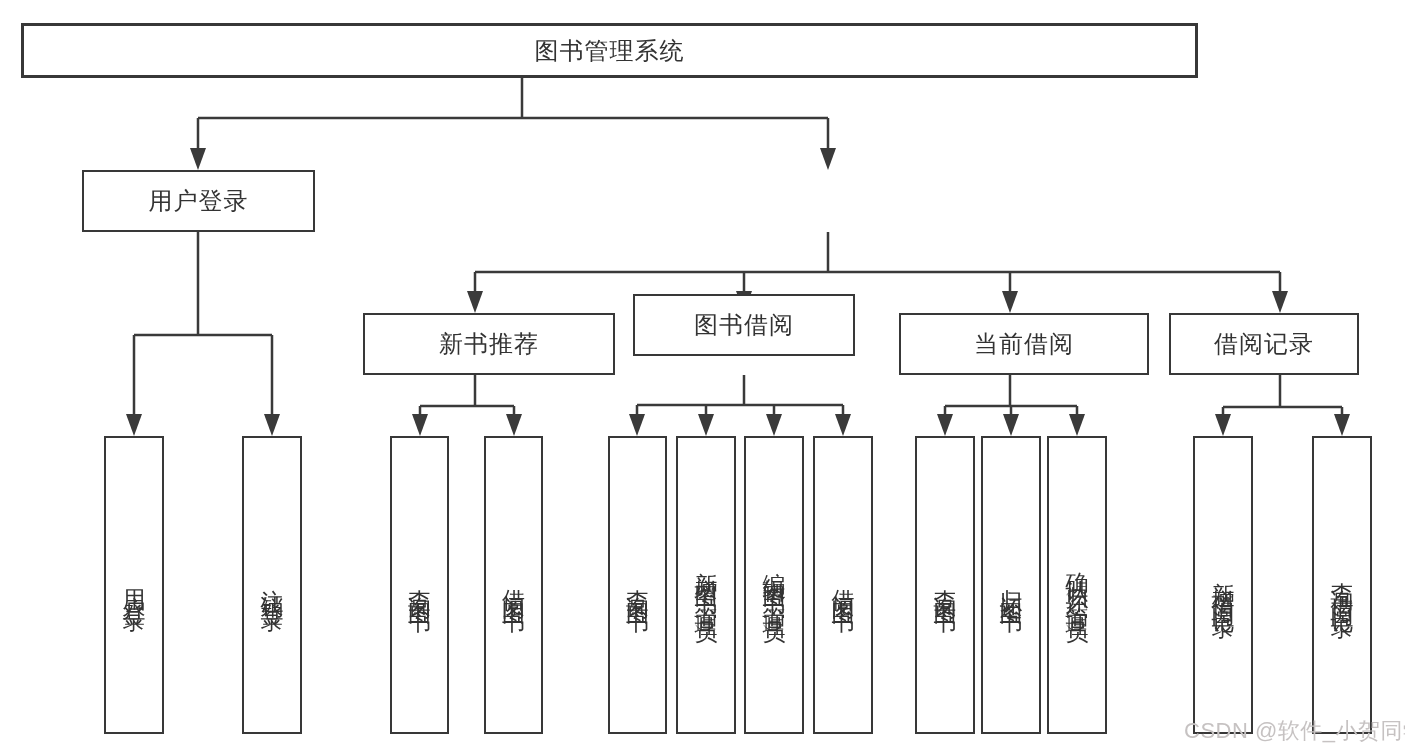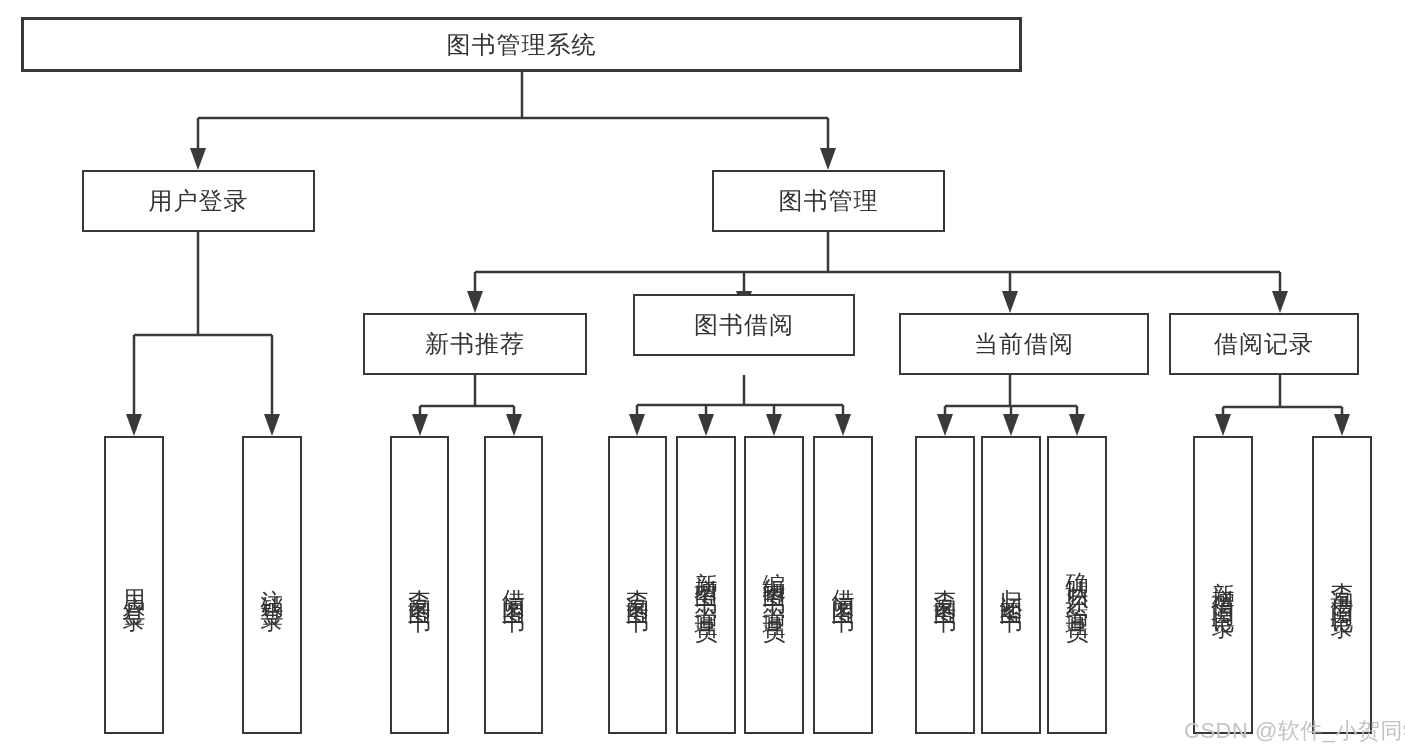--- a/index.html
+++ b/index.html
@@ -61,32 +61,29 @@
       <polygon points="766,414 782,414 774,436"></polygon>
       <polygon points="835,414 851,414 843,436"></polygon>
       <polygon points="937,414 953,414 945,436"></polygon>
       <polygon points="1003,414 1019,414 1011,436"></polygon>
       <polygon points="1069,414 1085,414 1077,436"></polygon>
       <polygon points="1215,414 1231,414 1223,436"></polygon>
       <polygon points="1334,414 1350,414 1342,436"></polygon>
     </g>
   </svg>
 
-  <div class="node" style="left:21px;top:17px;width:1001px;height:55px">
+  <div class="node" style="left:21px;top:23px;width:1177px;height:55px">
     <span class="lbl">图书管理系统</span>
   </div>
 
   <div class="node lv" style="left:82px;top:170px;width:233px;height:62px">
     <span class="lbl">用户登录</span>
   </div>
-  <div class="node lv" style="left:712px;top:170px;width:233px;height:62px">
-    <span class="lbl">图书管理</span>
-  </div>
 
-  <div class="node lv" style="left:363px;top:313px;width:224px;height:62px">
+  <div class="node lv" style="left:363px;top:313px;width:252px;height:62px">
     <span class="lbl">新书推荐</span>
   </div>
   <div class="node lv" style="left:633px;top:294px;width:222px;height:62px">
     <span class="lbl">图书借阅</span>
   </div>
   <div class="node lv" style="left:899px;top:313px;width:250px;height:62px">
     <span class="lbl">当前借阅</span>
   </div>
   <div class="node lv" style="left:1169px;top:313px;width:190px;height:62px">
     <span class="lbl">借阅记录</span>

